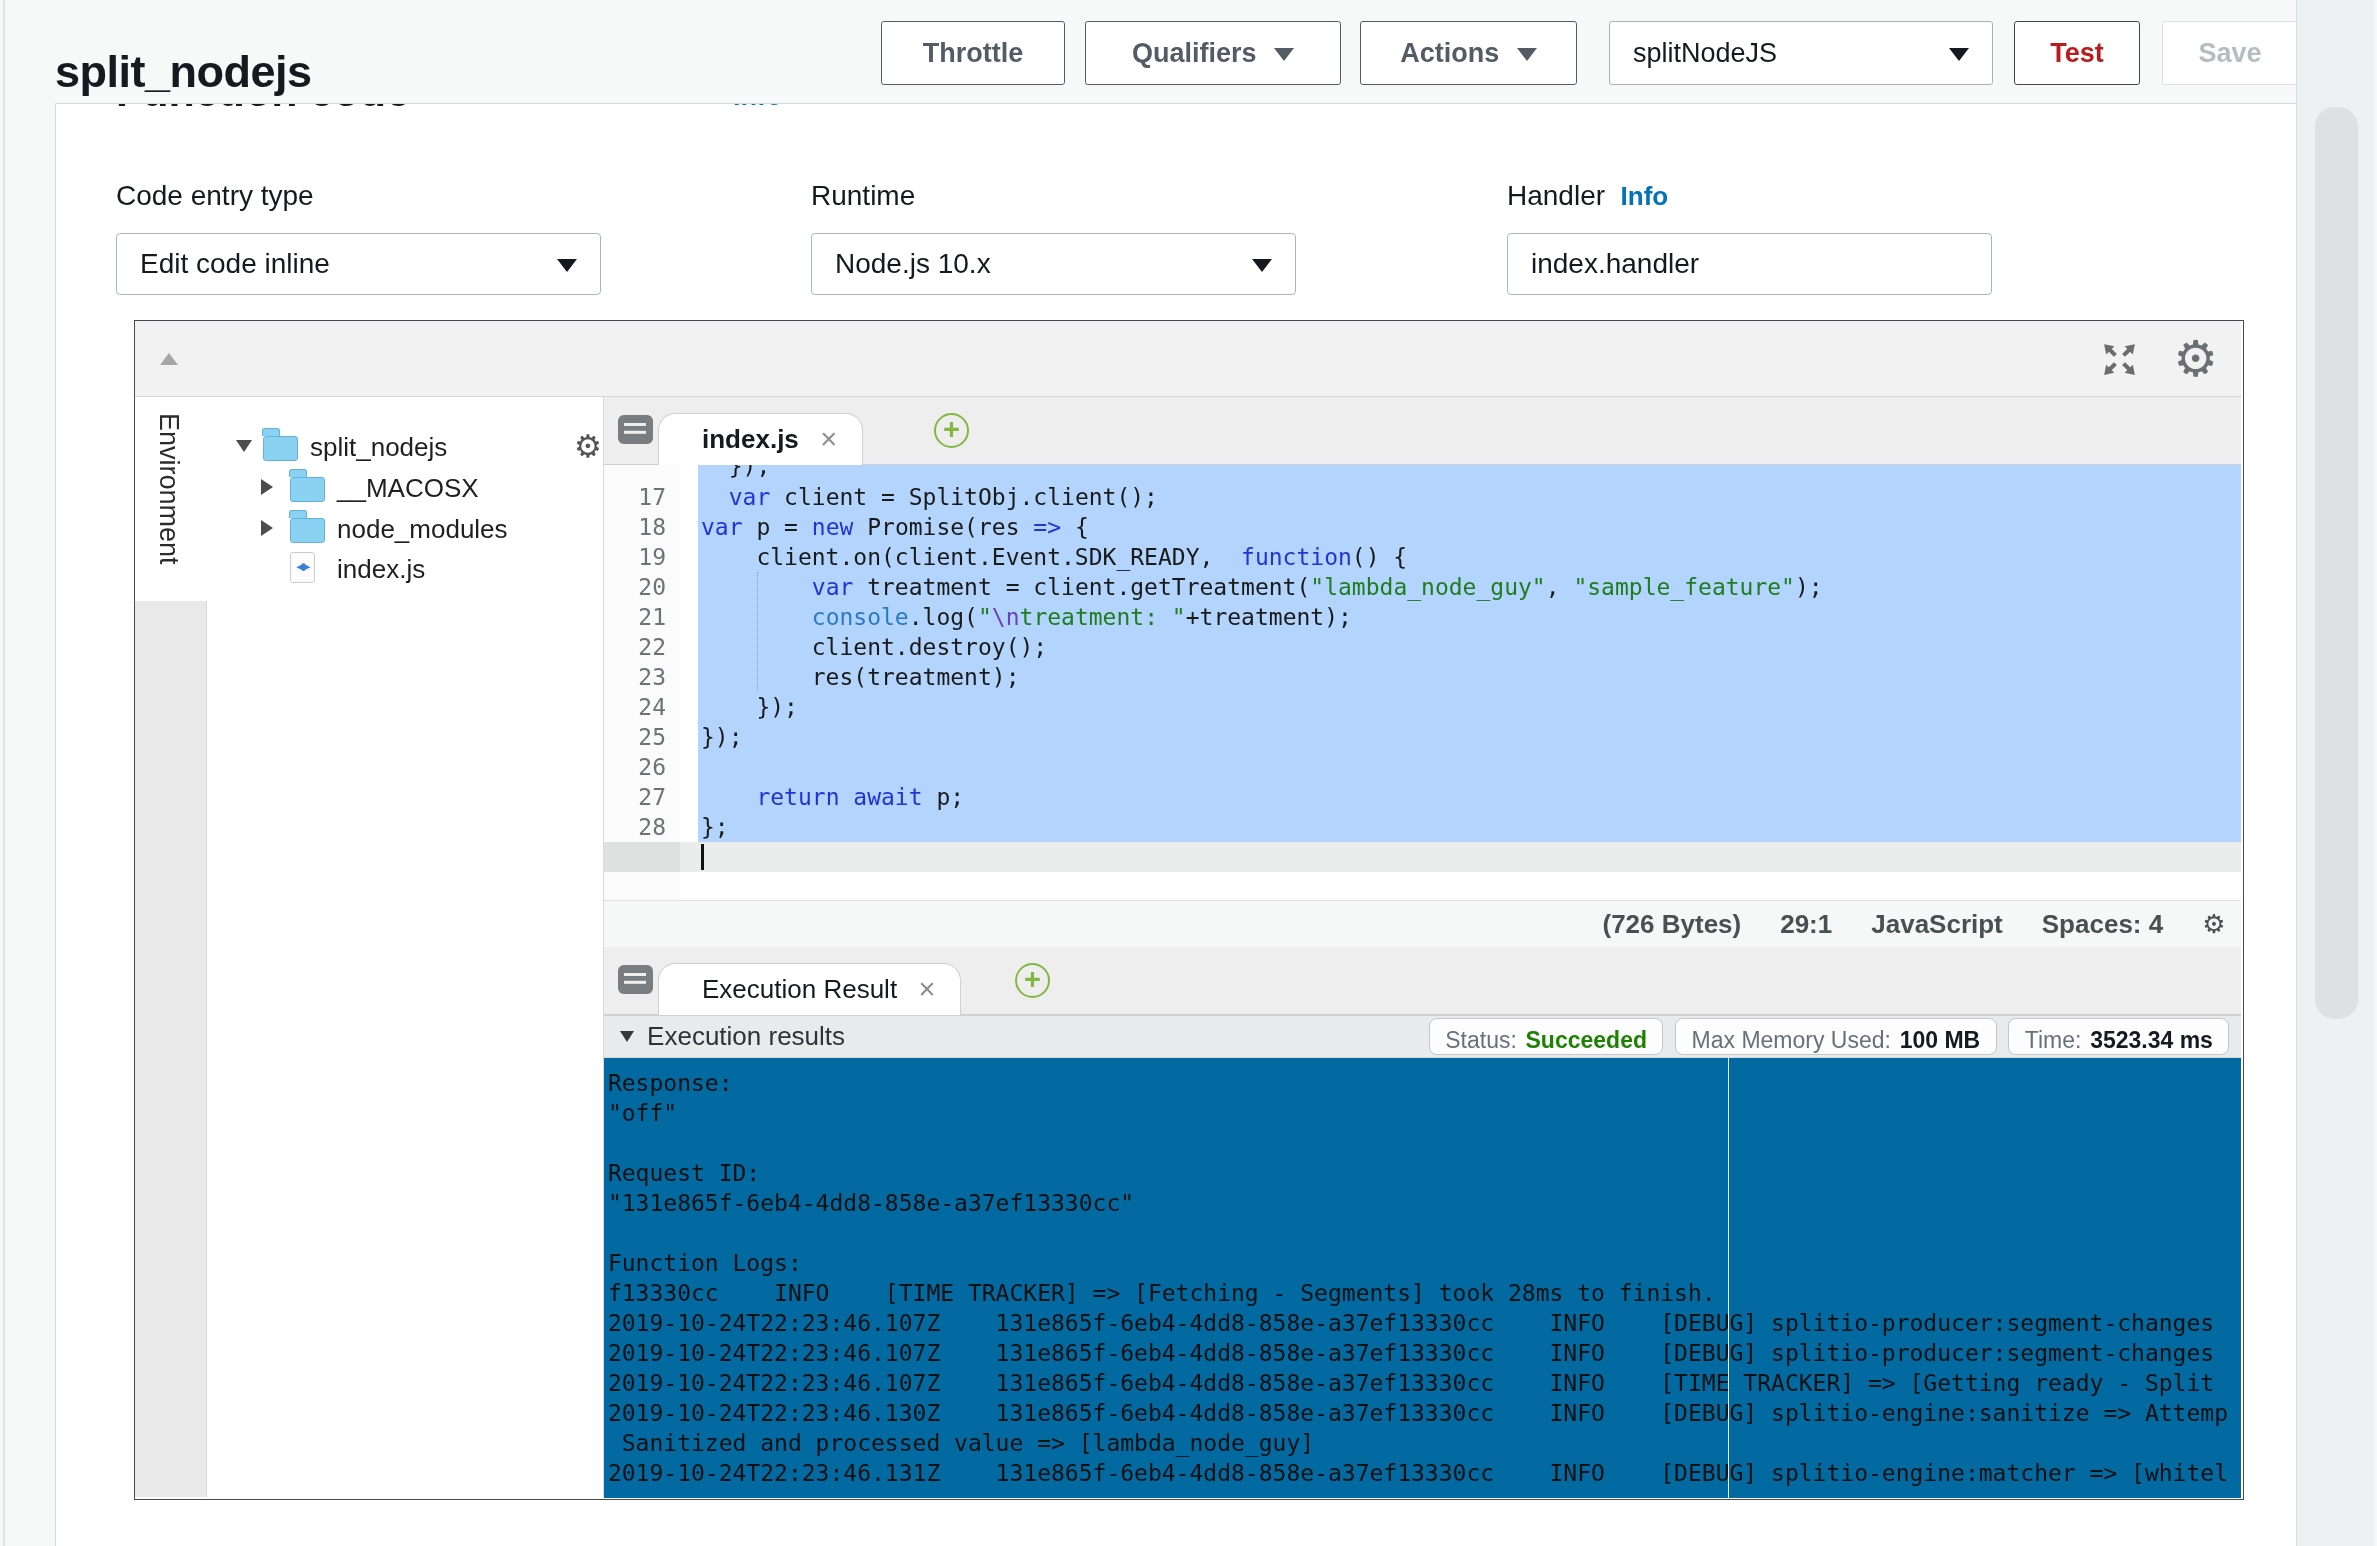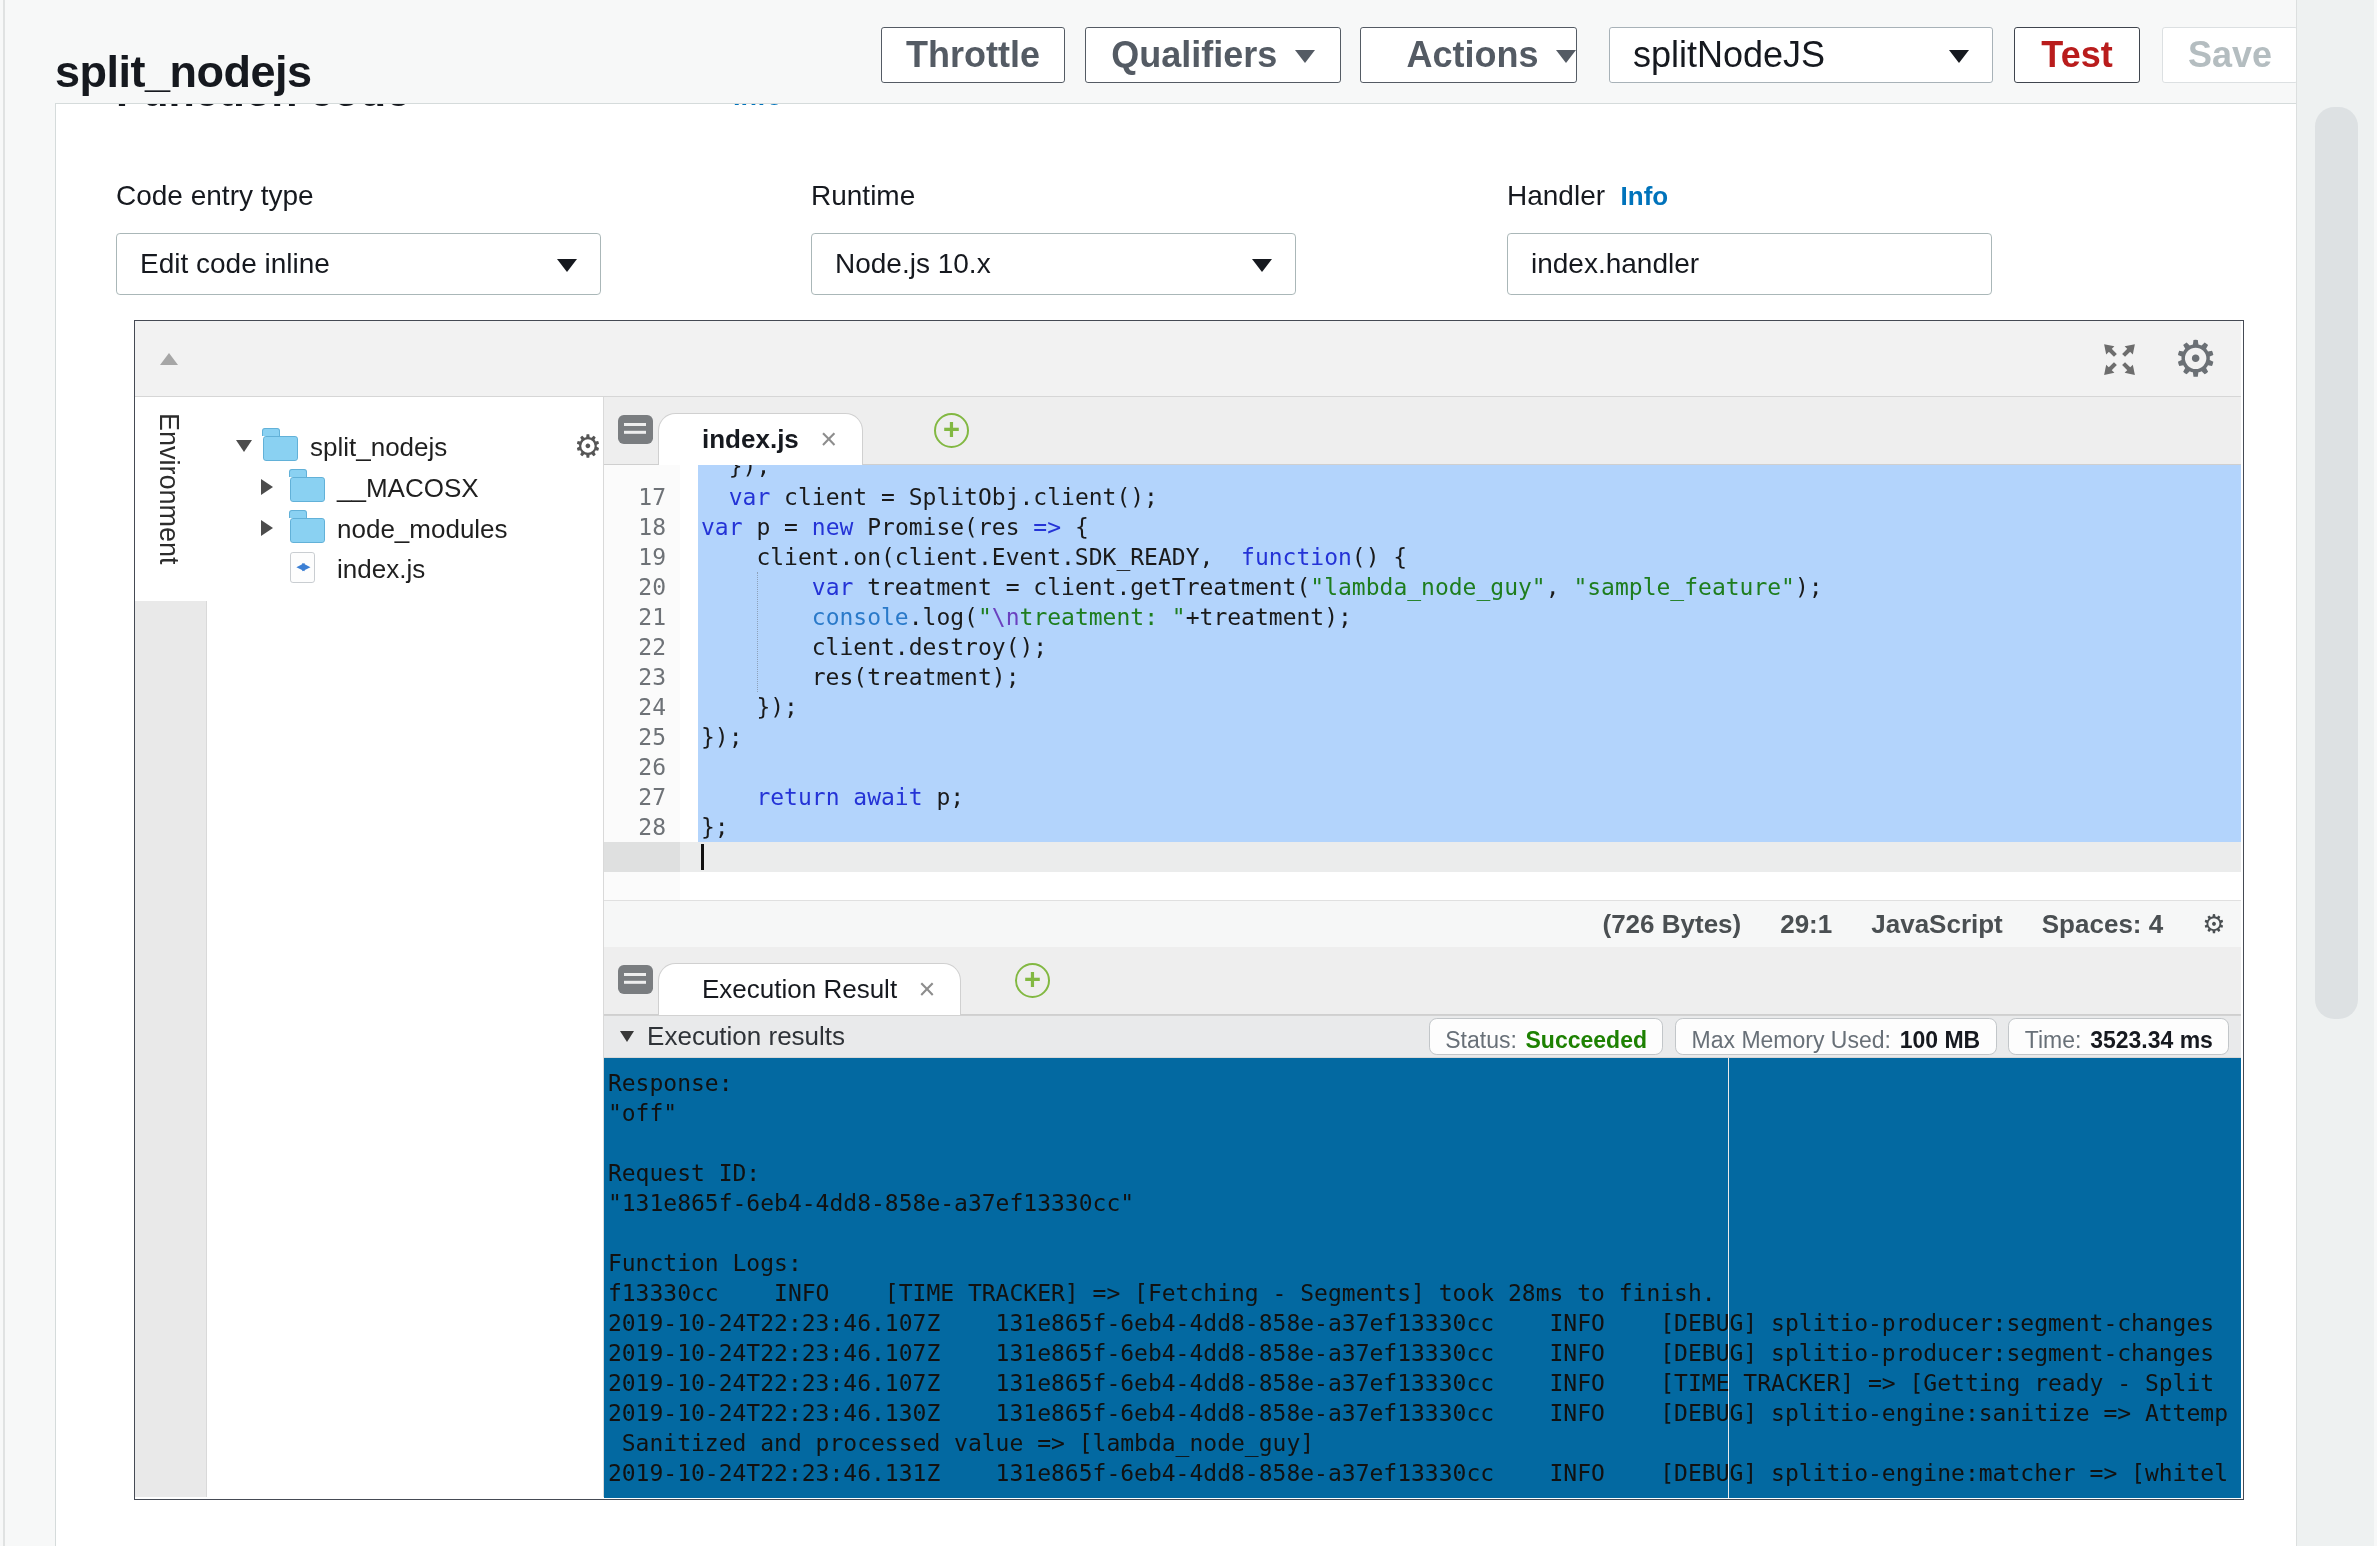--- a/index.html
+++ b/index.html
@@ -9,29 +9,29 @@
     background:#f7f8f8; color:#16191f;
     font-family:"Liberation Sans", sans-serif;
   }
   .abs { position:absolute; }
 
   
   #left-rule { left:2.9px; top:0; width:1.9px; height:1547px; background:#e0e2e2; }
   #page-title { left:55px; top:15.5px; font-size:45px; font-weight:bold; color:#16191f; letter-spacing:-0.5px; }
 
   .btn {
-    position:absolute; top:27px; height:56px; background:#fff;
+    position:absolute; top:21px; height:64px; background:#fff;
     border:1.9px solid #545b64; border-radius:2.9px;
-    font-size:36px; font-weight:bold; color:#545b64;
+    font-size:27px; font-weight:bold; color:#545b64;
     display:flex; align-items:center; justify-content:center; gap:17.5px;
   }
   .caret-dn { width:0; height:0; border-left:10.7px solid transparent; border-right:10.7px solid transparent; border-top:13.6px solid currentColor; margin-top:3.9px; }
   #btn-throttle   { left:881px;  width:184px; }
   #btn-qualifiers { left:1085px; width:256px; }
-  #btn-actions    { left:1360px; width:217px;justify-content:flex-end; }
+  #btn-actions    { left:1360px; width:217px; }
   #alias-select   { left:1609px; width:384px; border:1.9px solid #a8b2b8; color:#16191f; font-weight:normal; justify-content:space-between; padding:0 23px; }
   #btn-test       { left:2014px; width:126px; border-color:#3f454e; color:#b91c1c;justify-content:center; }
   #btn-save       { left:2162px; width:136px; border:1.9px solid #dce0e2; color:#b4bdc0; }
 
   #page-scrollbar { left:2296px; top:0; width:78px; height:1547px; background:#eef1f1; border-left:1px solid #dcdfdf; }
   #page-scroll-thumb { left:17.5px; top:107px; width:43px; height:912px; background:#dde1e3; border-radius:19.4px; }
 
   
   #card { left:55px; top:103px; width:2283px; height:1444px; background:#fff; border:1px solid #d5dbdb; }
   #card-sliver { left:56px; top:104px; width:2232px; height:15.5px; overflow:hidden; }

